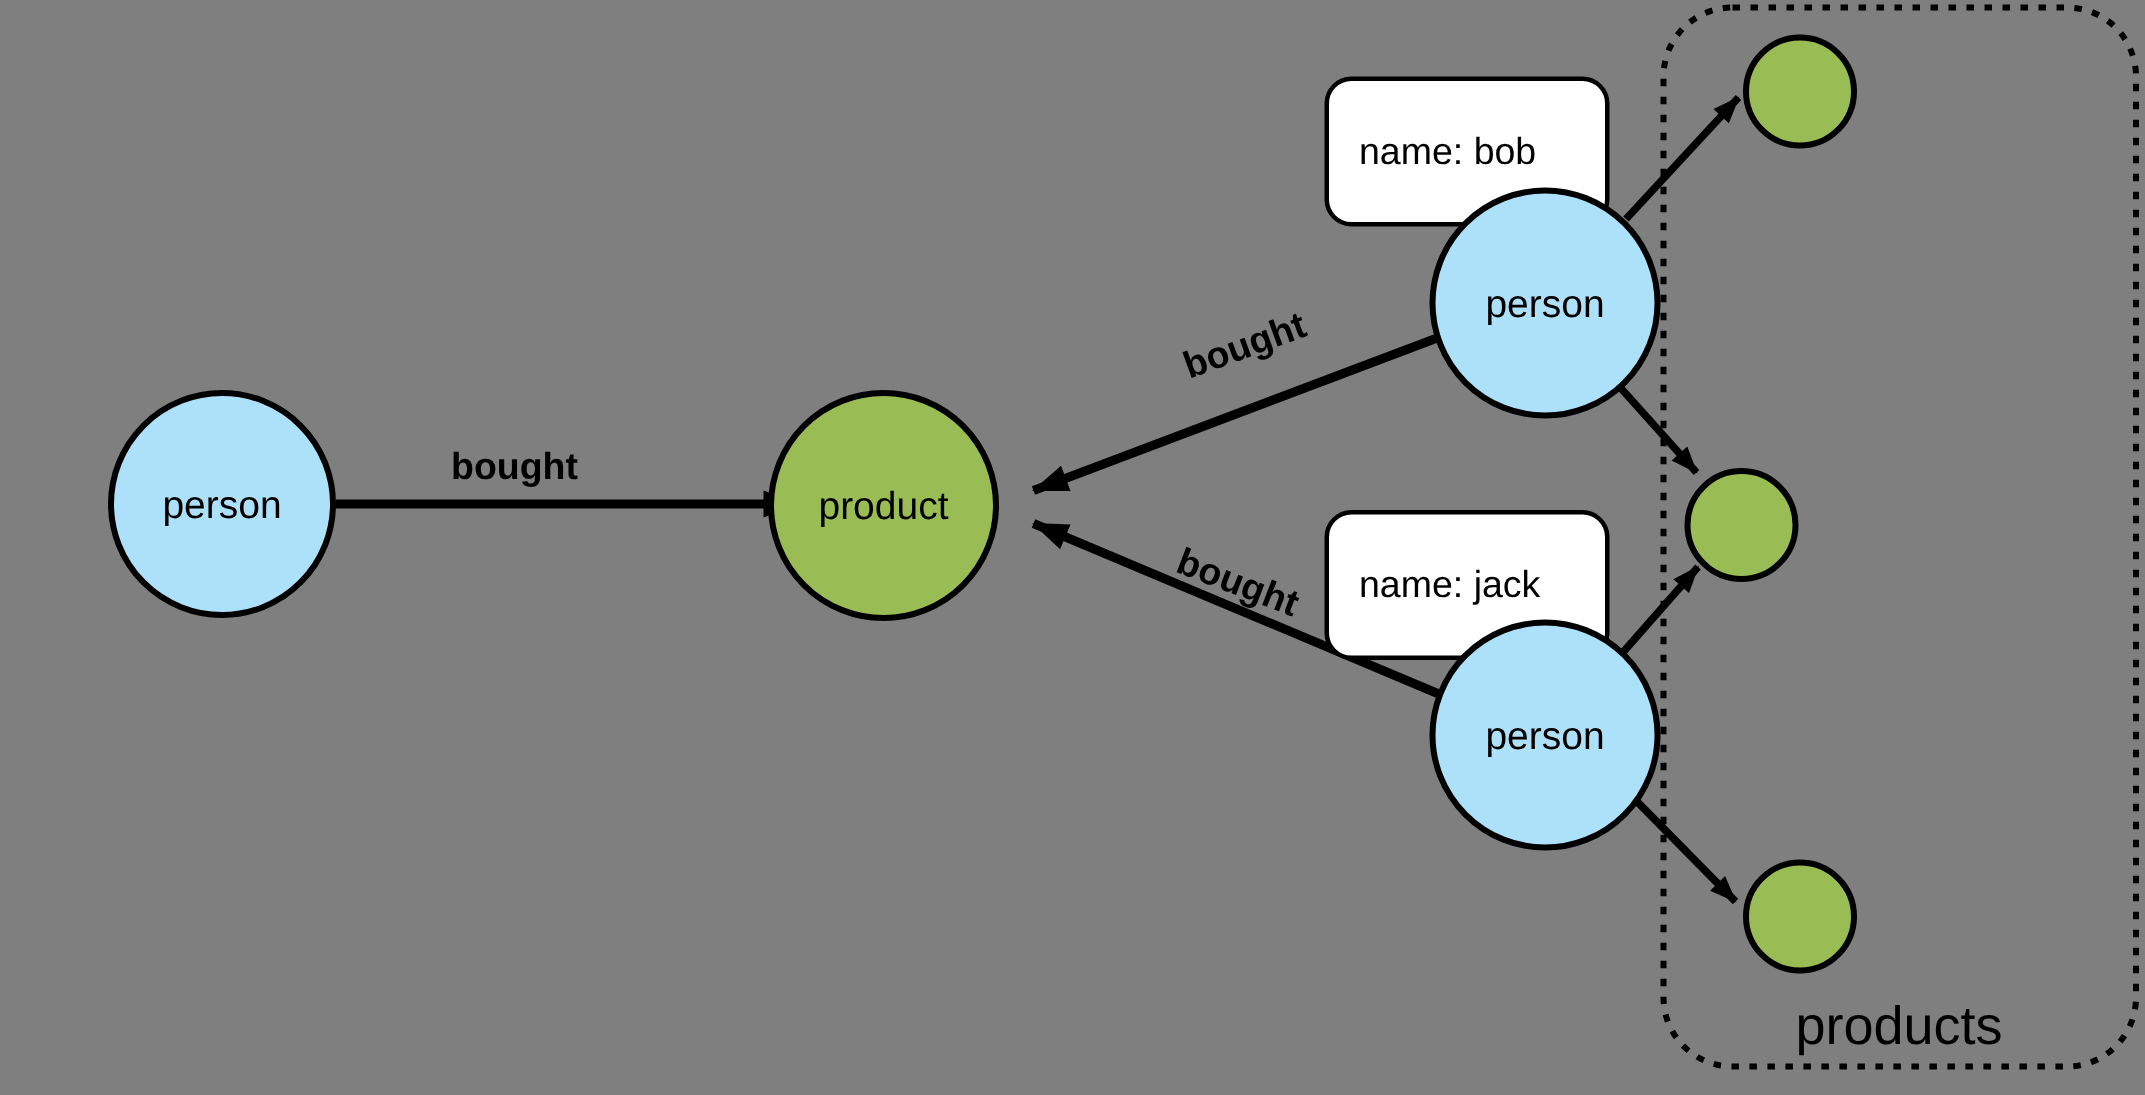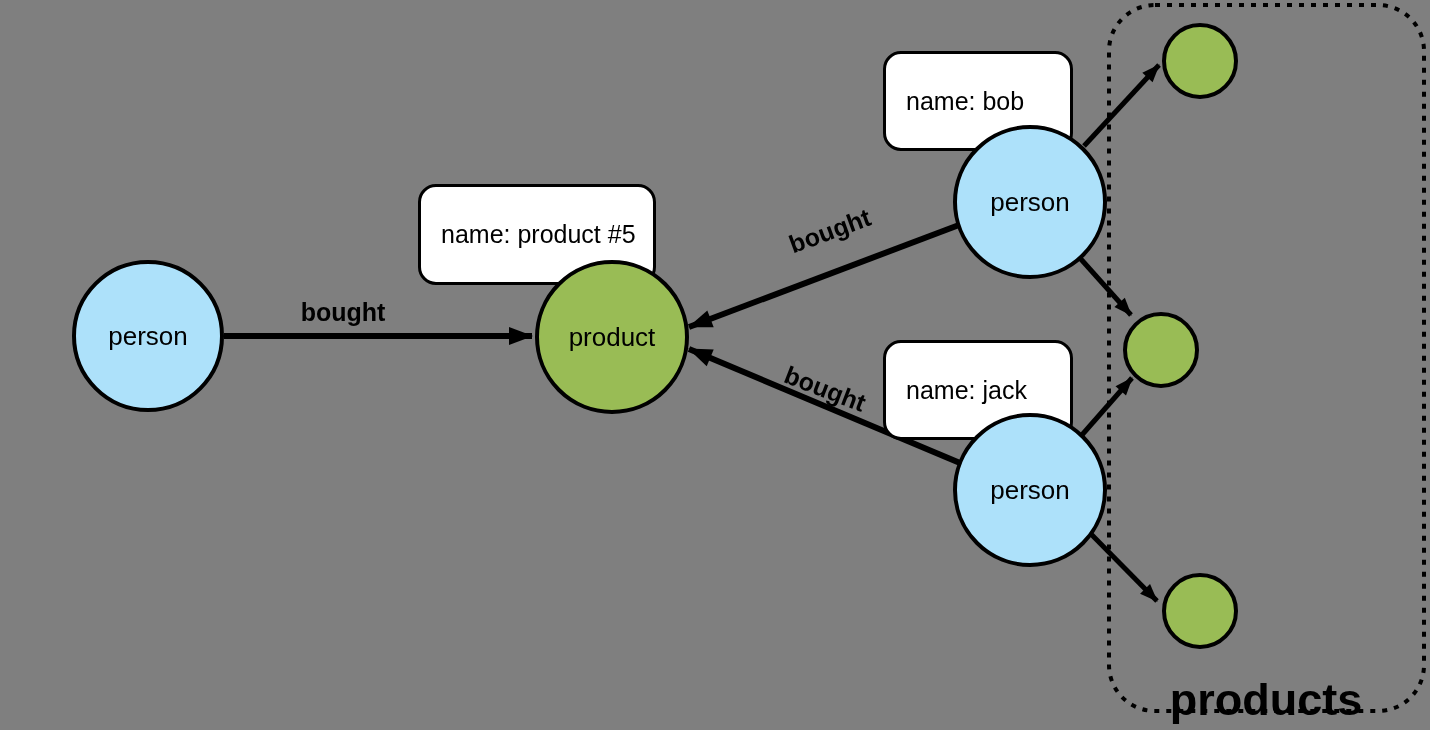--- a/index.html
+++ b/index.html
@@ -66,21 +66,21 @@
     display: flex;
     align-items: center;
     justify-content: center;
     font-size: 26px;
     color: var(--text-color);
   }
   .node.person  { background: var(--person-fill); }
   .node.product { background: var(--product-fill); }
 
   .node-alice { left: 72px;   top: 260px; width: 152px; height: 152px; }
-  .node-prod5 { left: 535px;  top: 260px; width: 154px; height: 154px; }
+  .node-prod5 { left: 512px;  top: 260px; width: 154px; height: 154px; }
   .node-bob   { left: 953px;  top: 125px; width: 154px; height: 154px; }
   .node-jack  { left: 953px;  top: 413px; width: 154px; height: 154px; }
   .node-gp1   { left: 1162px; top: 23px;  width: 76px;  height: 76px; }
   .node-gp2   { left: 1123px; top: 312px; width: 76px;  height: 76px; }
   .node-gp3   { left: 1162px; top: 573px; width: 76px;  height: 76px; }
 
   .edge-label {
     position: absolute;
     z-index: 4;
     font-size: 25px;
@@ -91,25 +91,24 @@
   }
   .edge-label-1 { left: 343px; top: 312px; }
   .edge-label-2 { left: 830px; top: 231px; transform: translate(-50%,-50%) rotate(-20deg); }
   .edge-label-3 { left: 825px; top: 389px; transform: translate(-50%,-50%) rotate(21deg); }
 
   .group-caption {
     position: absolute;
     z-index: 4;
     left: 1266px; top: 684px;
     transform: translate(-50%, -50%);
-    font-size: 45px;
-    font-weight: bold;
+    font-size: 36px;
+    font-weight: normal;
     color: var(--text-color);
     white-space: nowrap;
-    margin-top: 16px;
   }
 </style>
 </head>
 <body>
 
 <div class="canvas">
 
   <svg class="edges-layer" viewBox="0 0 1430 730" xmlns="http://www.w3.org/2000/svg">
     <defs>
       <marker id="arrow-lg" markerUnits="userSpaceOnUse" markerWidth="26" markerHeight="20" viewBox="0 0 26 20" refX="24" refY="10" orient="auto">
@@ -124,23 +123,20 @@
 
     <line class="edge edge-main" x1="224" y1="336" x2="532" y2="336" marker-end="url(#arrow-lg)"></line>
     <line class="edge edge-main" x1="959" y1="225" x2="689" y2="327" marker-end="url(#arrow-lg)"></line>
     <line class="edge edge-main" x1="960" y1="463" x2="689" y2="349" marker-end="url(#arrow-lg)"></line>
     <line class="edge edge-small" x1="1084" y1="146" x2="1159" y2="65" marker-end="url(#arrow-sm)"></line>
     <line class="edge edge-small" x1="1079" y1="257" x2="1131" y2="315" marker-end="url(#arrow-sm)"></line>
     <line class="edge edge-small" x1="1081" y1="436" x2="1132" y2="378" marker-end="url(#arrow-sm)"></line>
     <line class="edge edge-small" x1="1090" y1="533" x2="1157" y2="601" marker-end="url(#arrow-sm)"></line>
   </svg>
 
-  <div class="label-box box-product">
-    <span>name: product #5</span>
-  </div>
   <div class="label-box box-jack">
     <span>name: jack</span>
   </div>
   <div class="label-box box-bob">
     <span>name: bob</span>
   </div>
 
   <div class="node person node-alice">
     <span>person</span>
   </div>

